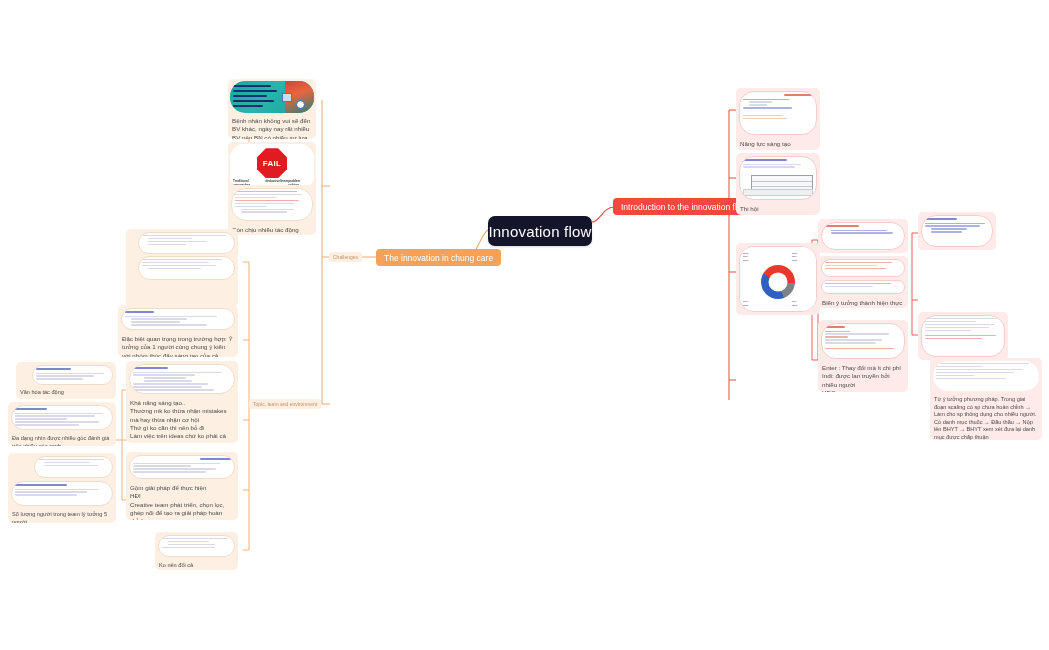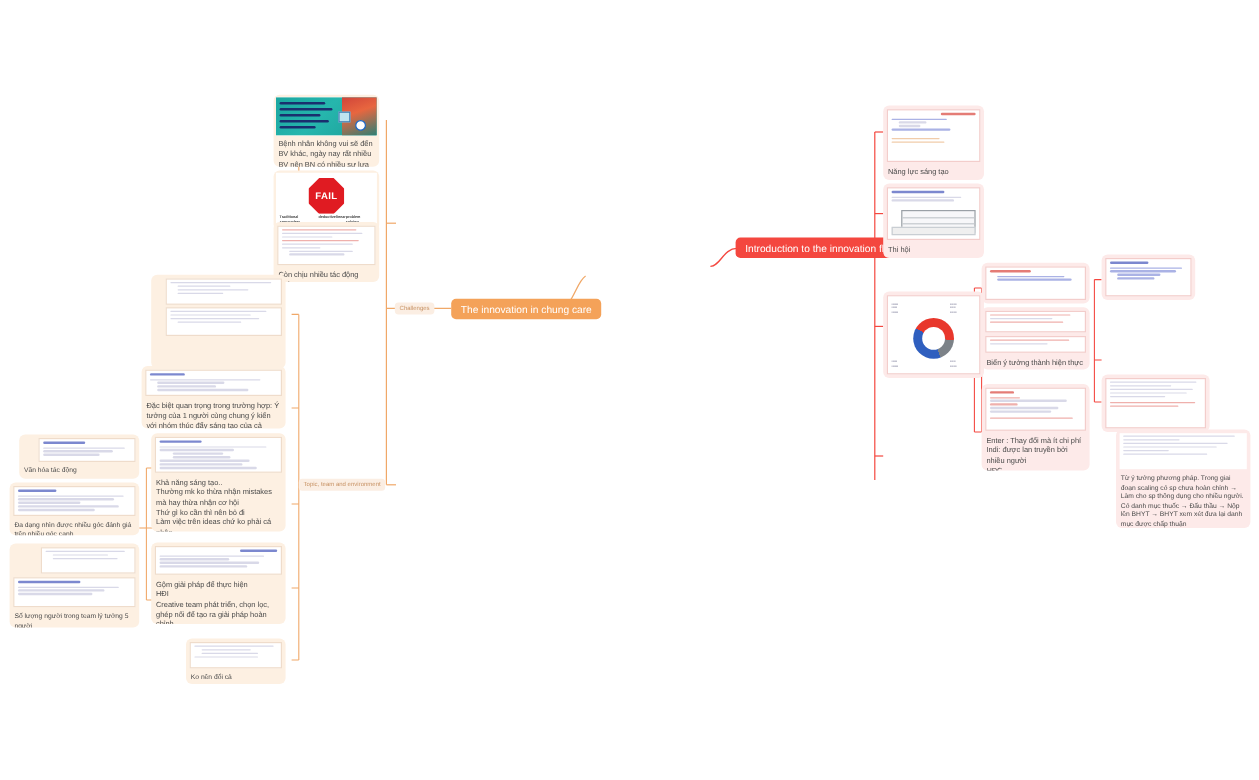--- a/index.html
+++ b/index.html
@@ -38,21 +38,21 @@
   }
 
   
   .card{
     position:absolute;box-sizing:border-box;border-radius:5px;overflow:hidden;
   }
   .card-orange{background:#fdf0e2;}
   .card-pink{background:#fdeae9;}
 
   .inner-doc{
-    background:#ffffff;border-radius:0;margin:3px;
+    background:#ffffff;border-radius:15px;margin:3px;
     box-sizing:border-box;overflow:hidden;position:relative;
   }
   .inner-doc.bordered{border:1px solid #efdccb;}
   .inner-doc.bordered-pink{border:1px solid #f3cdcb;}
 
   .caption{
     font-size:6.2px;line-height:1.35;color:#4a4a4a;
     padding:2px 4px 3px 4px;white-space:pre-line;
   }
   .caption.sm{font-size:5.6px;}
@@ -146,20 +146,21 @@
     <path d="M249 160 L 256 160" stroke="#f0a868" stroke-width=".9" fill="none"></path>
     <path d="M243 262 L 249 262 M243 340 L 249 340 M243 420 L 249 420 M243 490 L 249 490 M243 550 L 249 550" stroke="#f0a868" stroke-width=".9" fill="none"></path>
     <path d="M249 262 L 249 550" stroke="#f0a868" stroke-width=".9" fill="none"></path>
     <path d="M249 404 L 256 404" stroke="#f0a868" stroke-width=".9" fill="none"></path>
 
     <path d="M128 390 L 122 390 M128 440 L 122 440 M128 500 L 122 500" stroke="#f0a868" stroke-width=".9" fill="none"></path>
     <path d="M122 390 L 122 500" stroke="#f0a868" stroke-width=".9" fill="none"></path>
     <path d="M122 440 L 116 440" stroke="#f0a868" stroke-width=".9" fill="none"></path>
   </svg>
 
+  <div class="node central" style="left:488px;top:216px;width:104px;height:30px;">Innovation flow</div>
 
   <div class="node red-node" style="left:613px;top:198px;height:17px;">Introduction to the innovation flow</div>
 
   <div class="node orange-node" style="left:376px;top:249px;height:17px;">The innovation in chung care</div>
   <div class="node tag" style="left:329px;top:252px;height:10px;">Challenges</div>
   <div class="node tag" style="left:249px;top:399px;height:10px;">Topic, team and environment</div>
 
   <div class="card card-orange" style="left:228px;top:79px;width:88px;height:60px;">
     <div class="inner-doc" style="height:32px;margin:2px;">
       <div class="img-slide">

